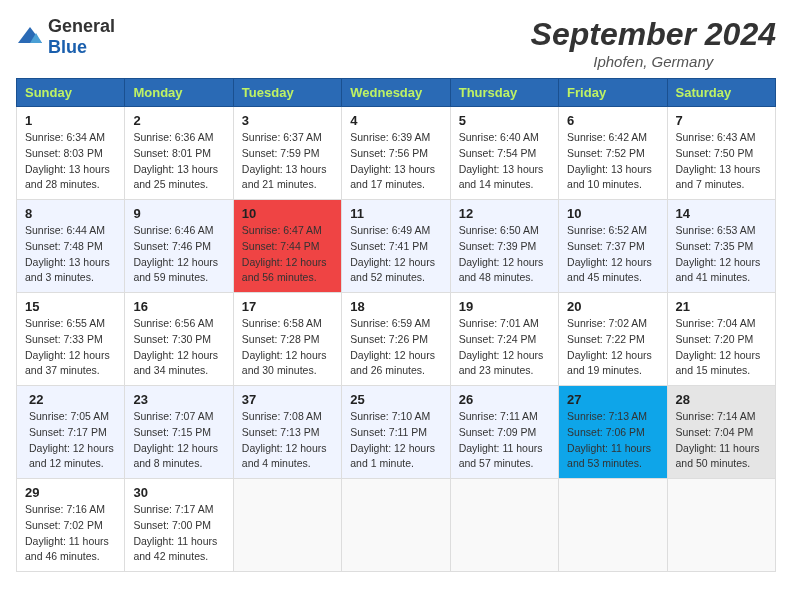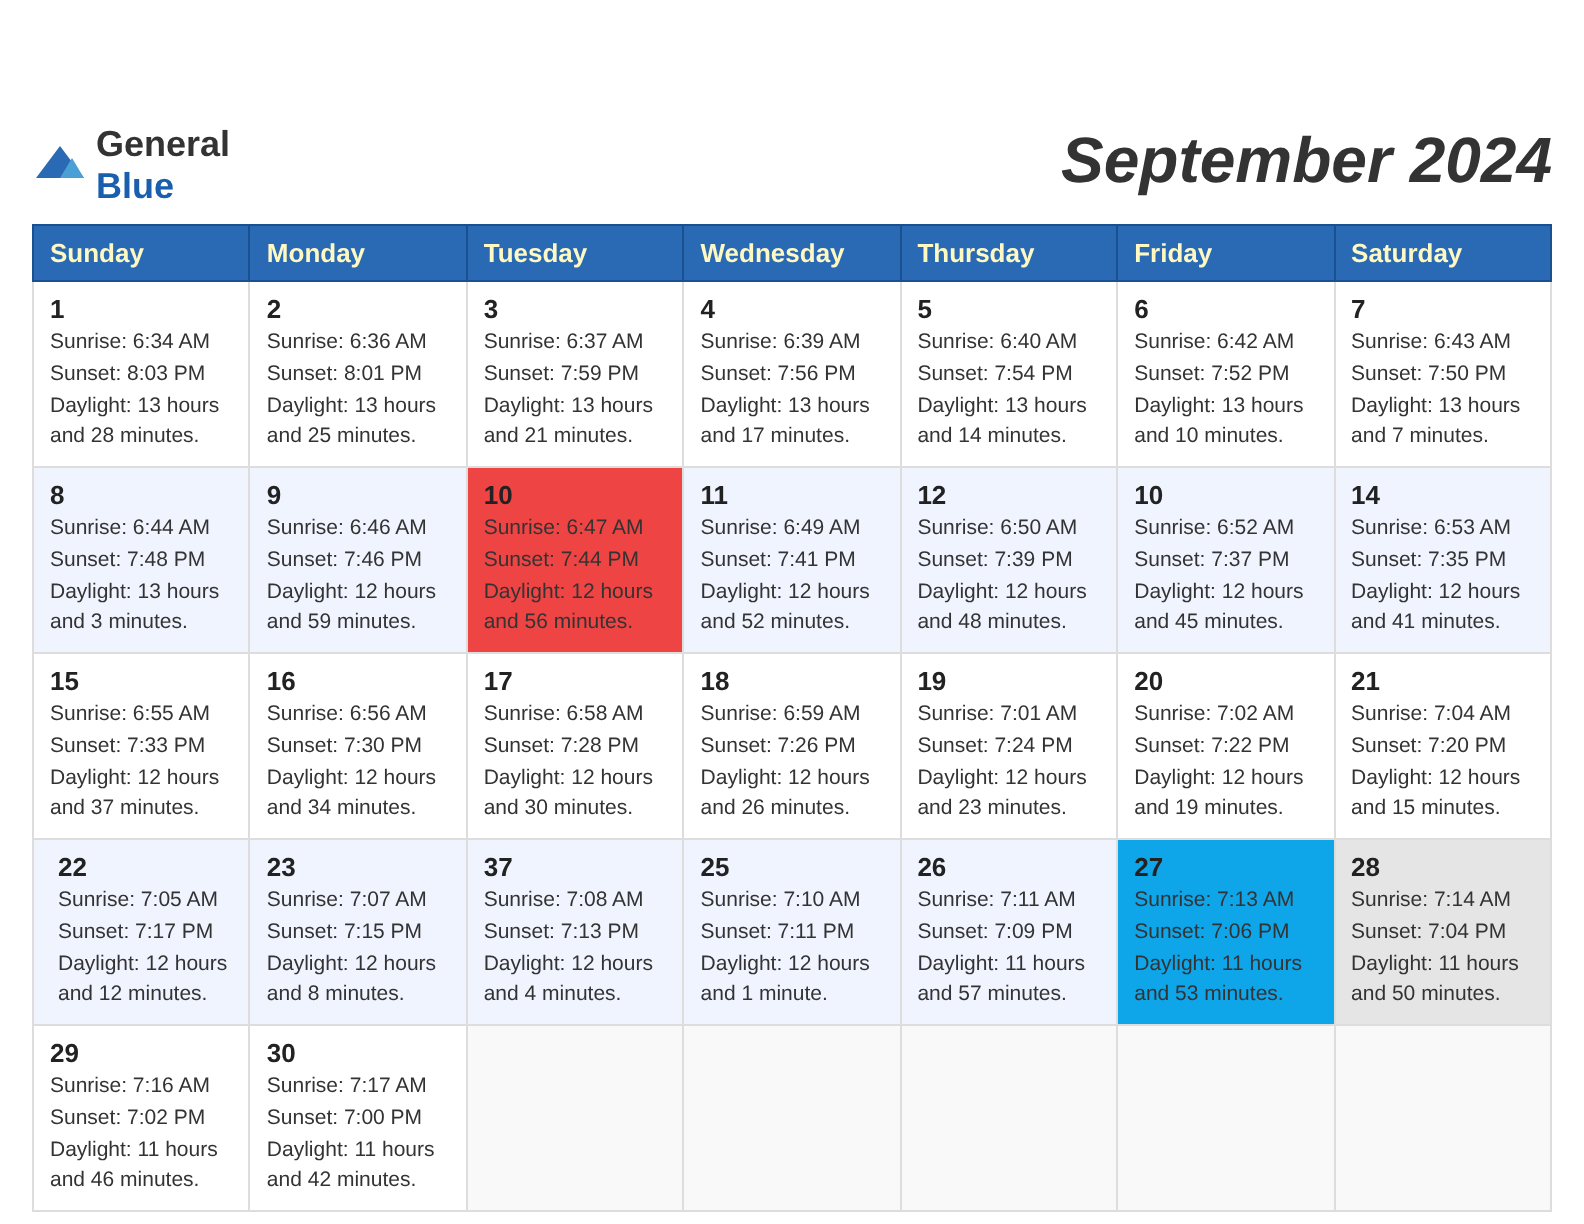--- a/index.html
+++ b/index.html
@@ -8,21 +8,20 @@
       background: #fff;
       width: 792px;
       min-height: 612px;
       padding: 16px;
     }
     .header-area {
       display: flex;
       justify-content: space-between;
       align-items: flex-start;
       margin-bottom: 8px;
-      margin-top: 46px;
     }
     .logo {
       display: flex;
       align-items: center;
       gap: 4px;
     }
     .logo-text-general {
       font-size: 18px;
       font-weight: bold;
       color: #333;
@@ -49,21 +48,21 @@
       font-size: 15px;
       color: #555;
     }
     .calendar-table {
       width: 100%;
       border-collapse: collapse;
       border: 1px solid #ccc;
     }
     .calendar-table th {
       background: #2a6ab5;
-      color: #fef9c3;
+      color: #bef264;
       text-align: left;
       padding: 6px 8px;
       font-size: 13px;
       font-weight: bold;
       border: 1px solid #1a5090;
       margin-top: 31px;
     }
     .calendar-table td {
       vertical-align: top;
       padding: 6px 8px;
@@ -101,20 +100,21 @@
       <polygon points="14,4 26,20 2,20" fill="#2a6ab5"></polygon>
       <polygon points="20,10 26,20 14,20" fill="#4a9fd5"></polygon>
     </svg>
     <div>
       <span class="logo-text-general">General</span><br>
       <span class="logo-text-blue">Blue</span>
     </div>
   </div>
   <div class="title-area">
     <div class="month-title">September 2024</div>
+    <div class="location-title">Iphofen, Germany</div>
   </div>
 </div>
 
 <table class="calendar-table">
   <thead>
     <tr>
       <th>Sunday</th>
       <th>Monday</th>
       <th>Tuesday</th>
       <th>Wednesday</th>

